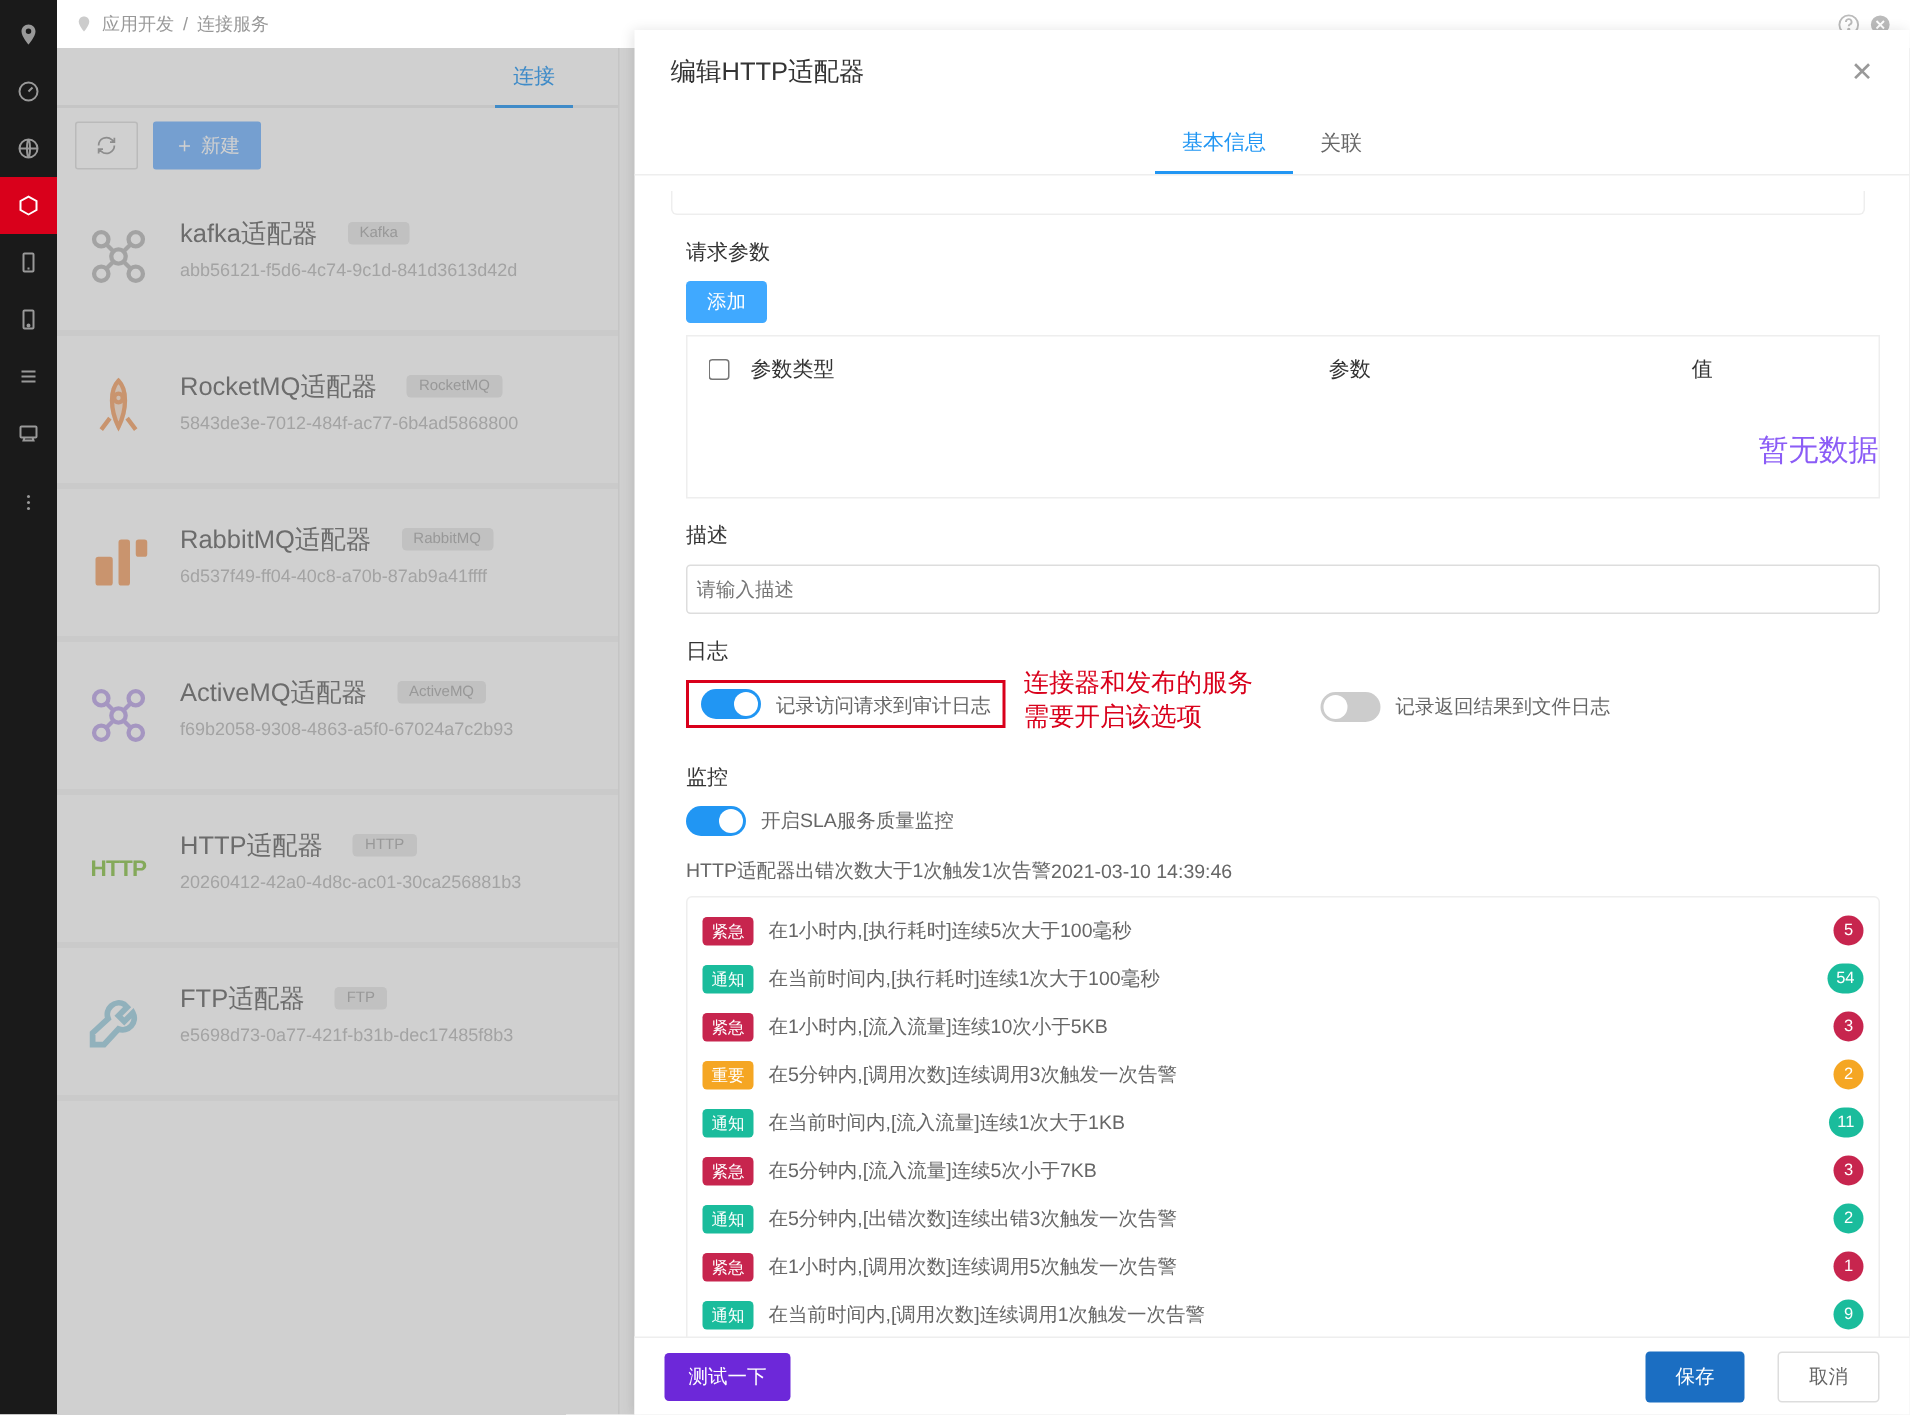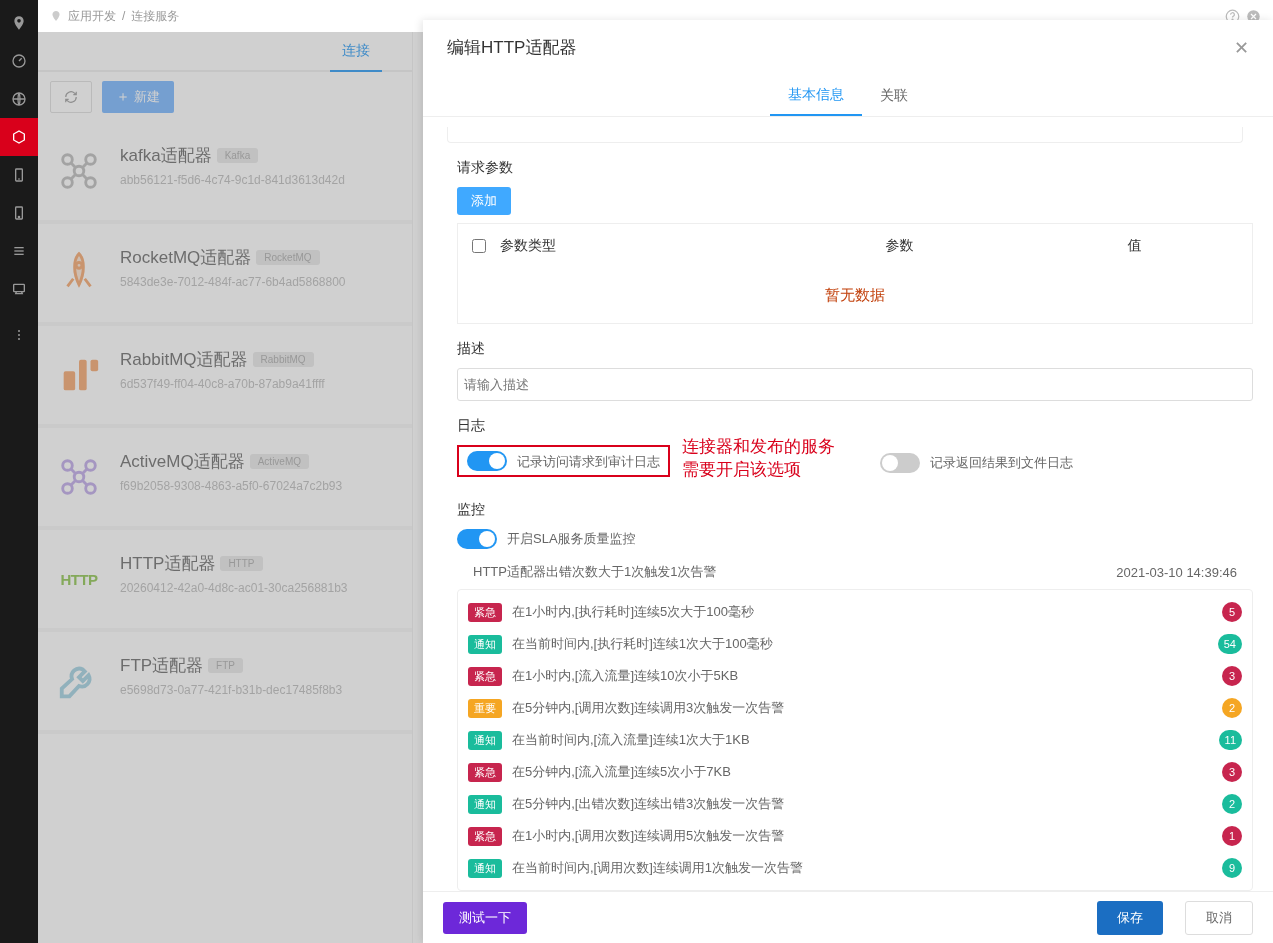--- a/index.html
+++ b/index.html
@@ -18,52 +18,52 @@
 .left-panel{width:375px;border-right:1px solid #eee;display:flex;flex-direction:column;background:#fff}
 .left-tabs{height:40px;border-bottom:2px solid #eee;display:flex;justify-content:flex-end;padding-right:30px}
 .left-tab{padding:0 12px;display:flex;align-items:center;font-size:14px;color:#2196f3;border-bottom:2px solid #2196f3;margin-bottom:-2px}
 .left-toolbar{height:50px;display:flex;align-items:center;padding:0 12px;gap:10px}
 .refresh-btn{width:42px;height:32px;border:1px solid #ddd;background:#fff;display:flex;align-items:center;justify-content:center;color:#999;cursor:pointer;border-radius:2px}
 .new-btn{height:32px;padding:0 14px;background:#73b4ff;color:#fff;border:none;display:flex;align-items:center;gap:4px;cursor:pointer;border-radius:2px;font-size:13px}
 .conn-list{flex:1;overflow-y:auto}
 .conn-item{padding:22px 14px;border-bottom:4px solid #f6f6f6;display:flex;gap:14px}
 .conn-icon{width:54px;height:54px;display:flex;align-items:center;justify-content:center;flex-shrink:0}
 .conn-info{flex:1;min-width:0}
-.conn-title{display:flex;align-items:center;gap:5px;margin-bottom:6px}
+.conn-title{display:flex;align-items:center;gap:20px;margin-bottom:6px}
 .conn-name{font-size:17px;color:#666}
 .conn-badge{font-size:10px;background:#e8e8e8;color:#aaa;padding:2px 8px;border-radius:3px}
 .conn-id{font-size:12px;color:#bbb;word-break:break-all}
 .overlay{position:fixed;left:38px;top:32px;right:0;bottom:0;background:rgba(120,120,120,0.35);pointer-events:none}
 .side-panel{position:fixed;right:0;top:20px;bottom:0;width:850px;background:#fff;box-shadow:-2px 0 8px rgba(0,0,0,0.1);display:flex;flex-direction:column;z-index:10}
 .panel-header{height:55px;display:flex;align-items:center;justify-content:space-between;padding:0 24px}
 .panel-title{font-size:17px;color:#333}
 .panel-close{color:#999;cursor:pointer;font-size:18px}
 .panel-tabs{height:42px;display:flex;justify-content:center;border-bottom:1px solid #eee}
 .panel-tab{padding:0 18px;display:flex;align-items:center;font-size:14px;color:#666;cursor:pointer}
 .panel-tab.active{color:#2196f3;border-bottom:2px solid #2196f3}
 .panel-body{flex:1;overflow-y:auto;padding:10px 20px 20px 34px}
 .sect-label{font-size:14px;color:#333;margin:16px 0 10px}
 .add-btn{background:#40a9ff;color:#fff;border:none;padding:5px 14px;border-radius:3px;font-size:13px;cursor:pointer}
 .param-table{border:1px solid #eee;margin-top:8px}
 .param-head{display:flex;height:44px;align-items:center;color:#333;font-size:14px}
 .param-head .chk{width:42px;display:flex;justify-content:center}
 .param-head .chk input{width:14px;height:14px}
 .param-head .col{flex:1;text-align:left}
-.param-empty{text-align:center;padding:18px 0;color:#c2410c;font-size:15px}
+.param-empty{text-align:right;padding:18px 0;color:#8b5cf6;font-size:20px}
 .desc-input{width:100%;border:1px solid #ddd;border-radius:3px;padding:8px 6px;font-size:13px;color:#999}
 .switch-row{display:flex;align-items:center;gap:10px;margin-bottom:4px}
 .switch{width:40px;height:20px;border-radius:10px;background:#2196f3;position:relative;cursor:pointer;flex-shrink:0}
 .switch::after{content:"";position:absolute;width:16px;height:16px;background:#fff;border-radius:50%;top:2px;right:2px}
 .switch.off{background:#ccc}
 .switch.off::after{left:2px;right:auto}
 .switch-label{font-size:13px;color:#666}
 .red-callout{border:2px solid #d9001b;padding:4px 8px;display:inline-flex;align-items:flex-end;gap:10px;margin-bottom:8px}
 .red-text{position:absolute;font-size:17px;color:#d9001b;line-height:1.4}
 .log-row{display:flex;align-items:center;gap:40px;position:relative}
-.alarm-head{display:flex;justify-content:space-between;align-items:center;font-size:13px;color:#666;margin:14px 16px 8px}
+.alarm-head{display:flex;align-items:center;font-size:13px;color:#666;margin:14px 0 8px}
 .alarm-list{border:1px solid #eee;border-radius:4px;padding:6px 10px}
 .alarm-item{display:flex;align-items:center;gap:10px;padding:6px 0;font-size:13px}
 .alarm-tag{font-size:11px;color:#fff;padding:2px 6px;border-radius:3px;flex-shrink:0}
 .tag-urgent{background:#c7254e}
 .tag-notice{background:#1abc9c}
 .tag-important{background:#f5a623}
 .alarm-text{flex:1;color:#666}
 .alarm-count{min-width:20px;height:20px;border-radius:10px;color:#fff;display:flex;align-items:center;justify-content:center;font-size:11px;padding:0 6px}
 .cnt-red{background:#c7254e}
 .cnt-green{background:#1abc9c}

